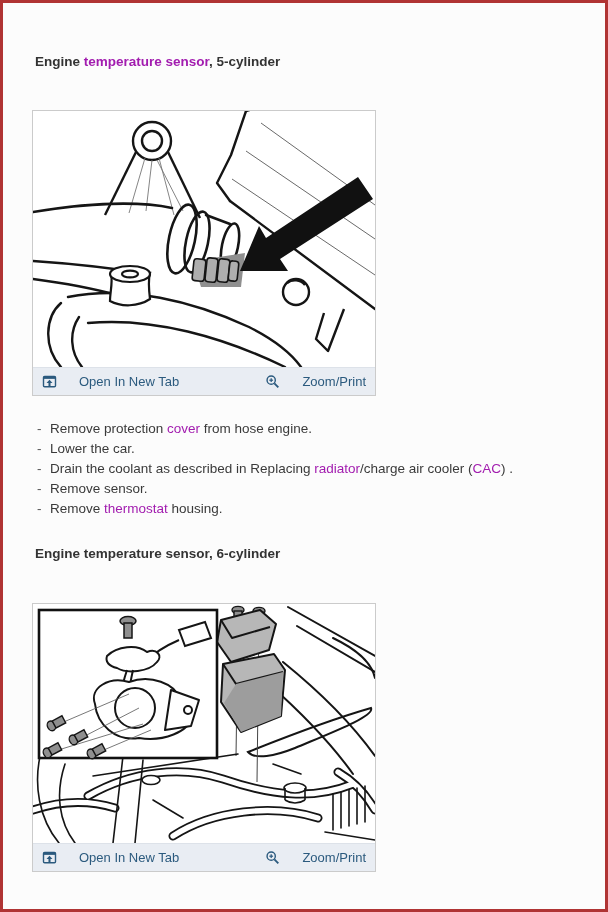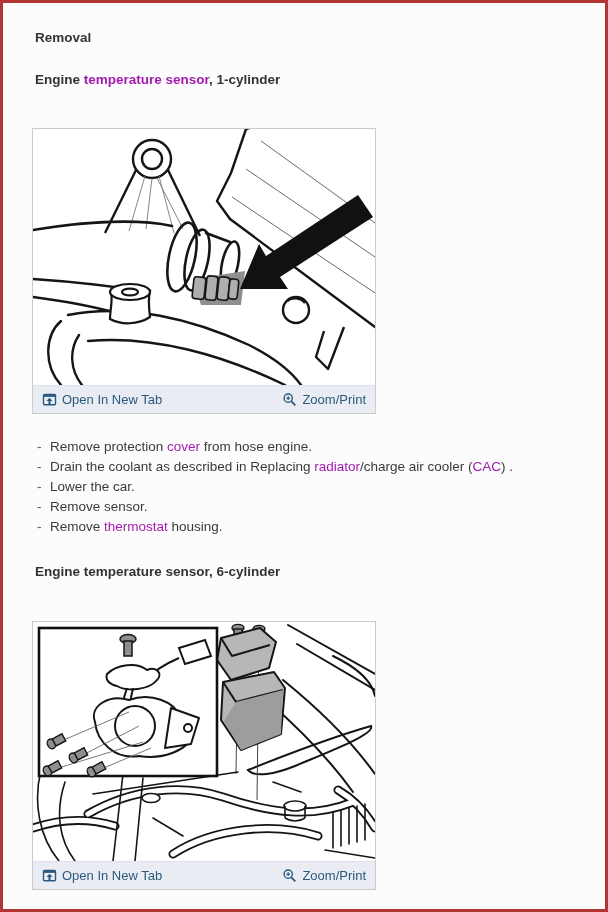--- a/index.html
+++ b/index.html
@@ -28,21 +28,21 @@
   .fig2{margin-top:42px;}
   .fig-img{display:block;}
   .fig-toolbar{
     height:27px;
     background:#e9edf3;
     border-top:1px solid #dde2e9;
     display:flex;align-items:center;justify-content:space-between;
     padding:0 9px;
   }
   .tb-link{
-    display:flex;align-items:center;gap:5px;
+    display:flex;align-items:center;gap:22px;
     font-size:13px;color:#2b5a7e;text-decoration:none;
     cursor:pointer;
   }
   .tb-link svg{display:block;}
   .step-list{
     list-style:none;
     margin:23px 0 0 0;
     padding:0 0 0 5px;
     font-size:13.5px;
     line-height:20px;
@@ -50,23 +50,22 @@
   }
   .step-list li{position:relative;padding-left:13px;}
   .step-list li::before{content:"-";position:absolute;left:0;top:0;color:#555;}
 </style>
 </head>
 <body>
 
 <div class="page">
   <div class="content">
 
-    <div class="h-removal">Removal</div>
-
-    <div class="h-sensor"><span>Engine </span><a href="#" class="lnk">temperature sensor</a><span>, 1-cylinder</span></div>
+
+    <div class="h-sensor"><span>Engine </span><a href="#" class="lnk">temperature sensor</a><span>, 5-cylinder</span></div>
 
     <div class="figure-panel fig1">
       <svg class="fig-img" width="342" height="256" viewBox="0 0 342 256" aria-label="Line drawing: arrow pointing to engine temperature sensor, 5-cylinder engine">
         <rect x="0" y="0" width="342" height="256" fill="#ffffff"></rect>
 
         <g fill="none" stroke="#151515" stroke-width="2.4" stroke-linecap="round" stroke-linejoin="round">
           <path d="M213 0 L198 44 L184 72 L197 90"></path>
           <path d="M213 0 L262 -14"></path>
           <path d="M197 90 L342 198"></path>
         </g>
@@ -149,22 +148,22 @@
             <line x1="4.6" y1="6.6" x2="8.6" y2="6.6" stroke="#2b5a7e" stroke-width="1.3"></line>
             <line x1="10" y1="10" x2="14.2" y2="14.2" stroke="#2b5a7e" stroke-width="2"></line>
           </svg>
           <span>Zoom/Print</span>
         </a>
       </div>
     </div>
 
     <ul class="step-list">
         <li><span>Remove protection </span><a href="#" class="lnk">cover</a><span> from hose engine.</span></li>
+        <li><span>Lower the car.</span></li>
         <li><span>Drain the coolant as described in Replacing </span><a href="#" class="lnk">radiator</a><span>/charge air cooler (</span><a href="#" class="lnk">CAC</a><span>) .</span></li>
-        <li><span>Lower the car.</span></li>
         <li><span>Remove sensor.</span></li>
         <li><span>Remove </span><a href="#" class="lnk">thermostat</a><span> housing.</span></li>
       </ul>
 
     <div class="h-sensor">Engine temperature sensor, 6-cylinder</div>
 
     <div class="figure-panel fig2">
       <svg class="fig-img" width="342" height="239" viewBox="0 0 342 239" aria-label="Line drawing: engine bay with inset of sensor and thermostat housing, 6-cylinder engine">
         <rect x="0" y="0" width="342" height="239" fill="#ffffff"></rect>
 

